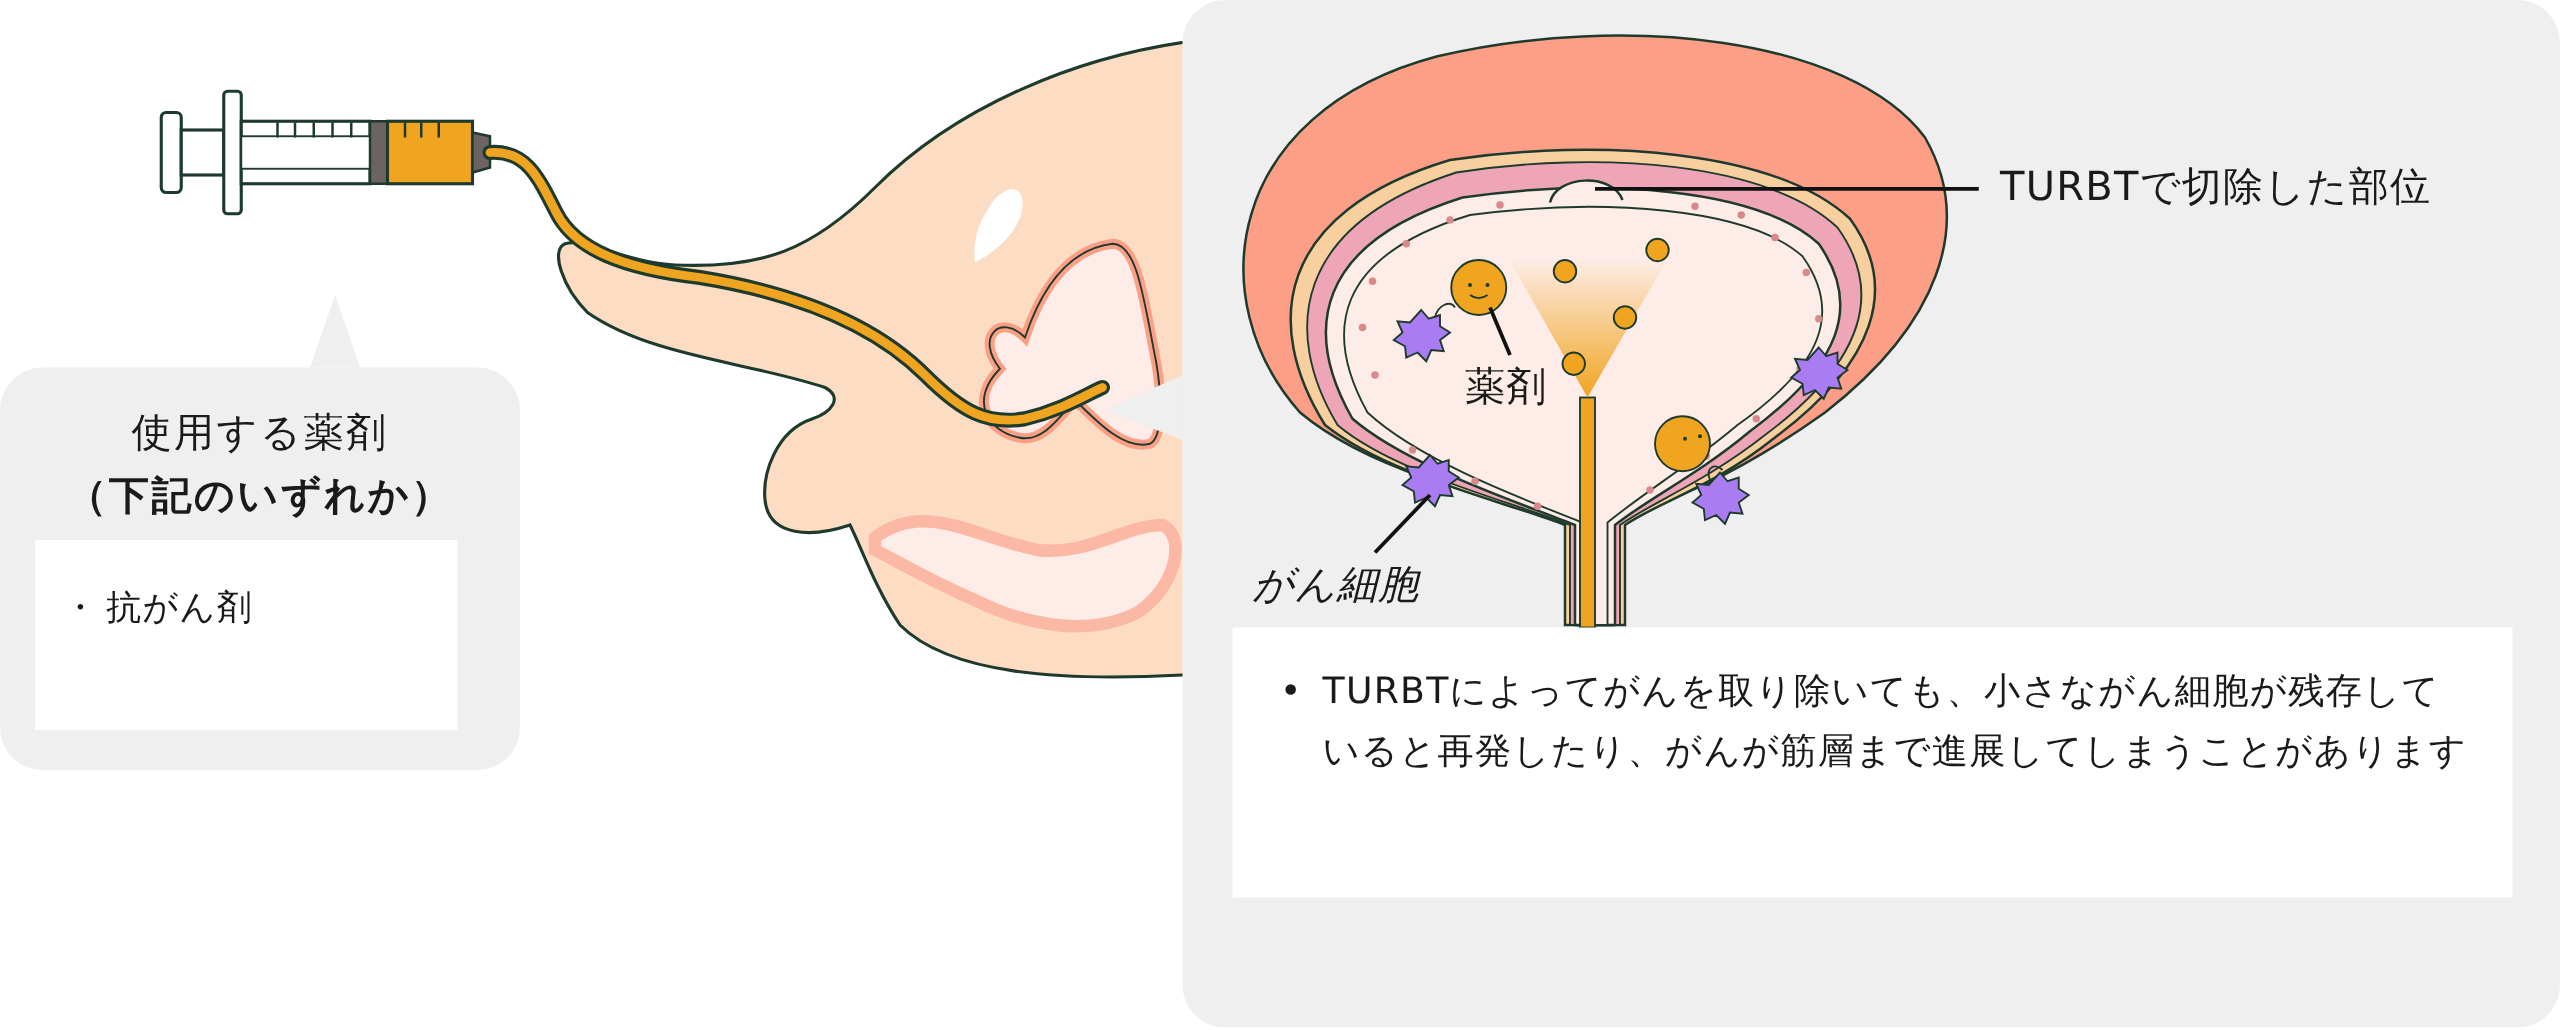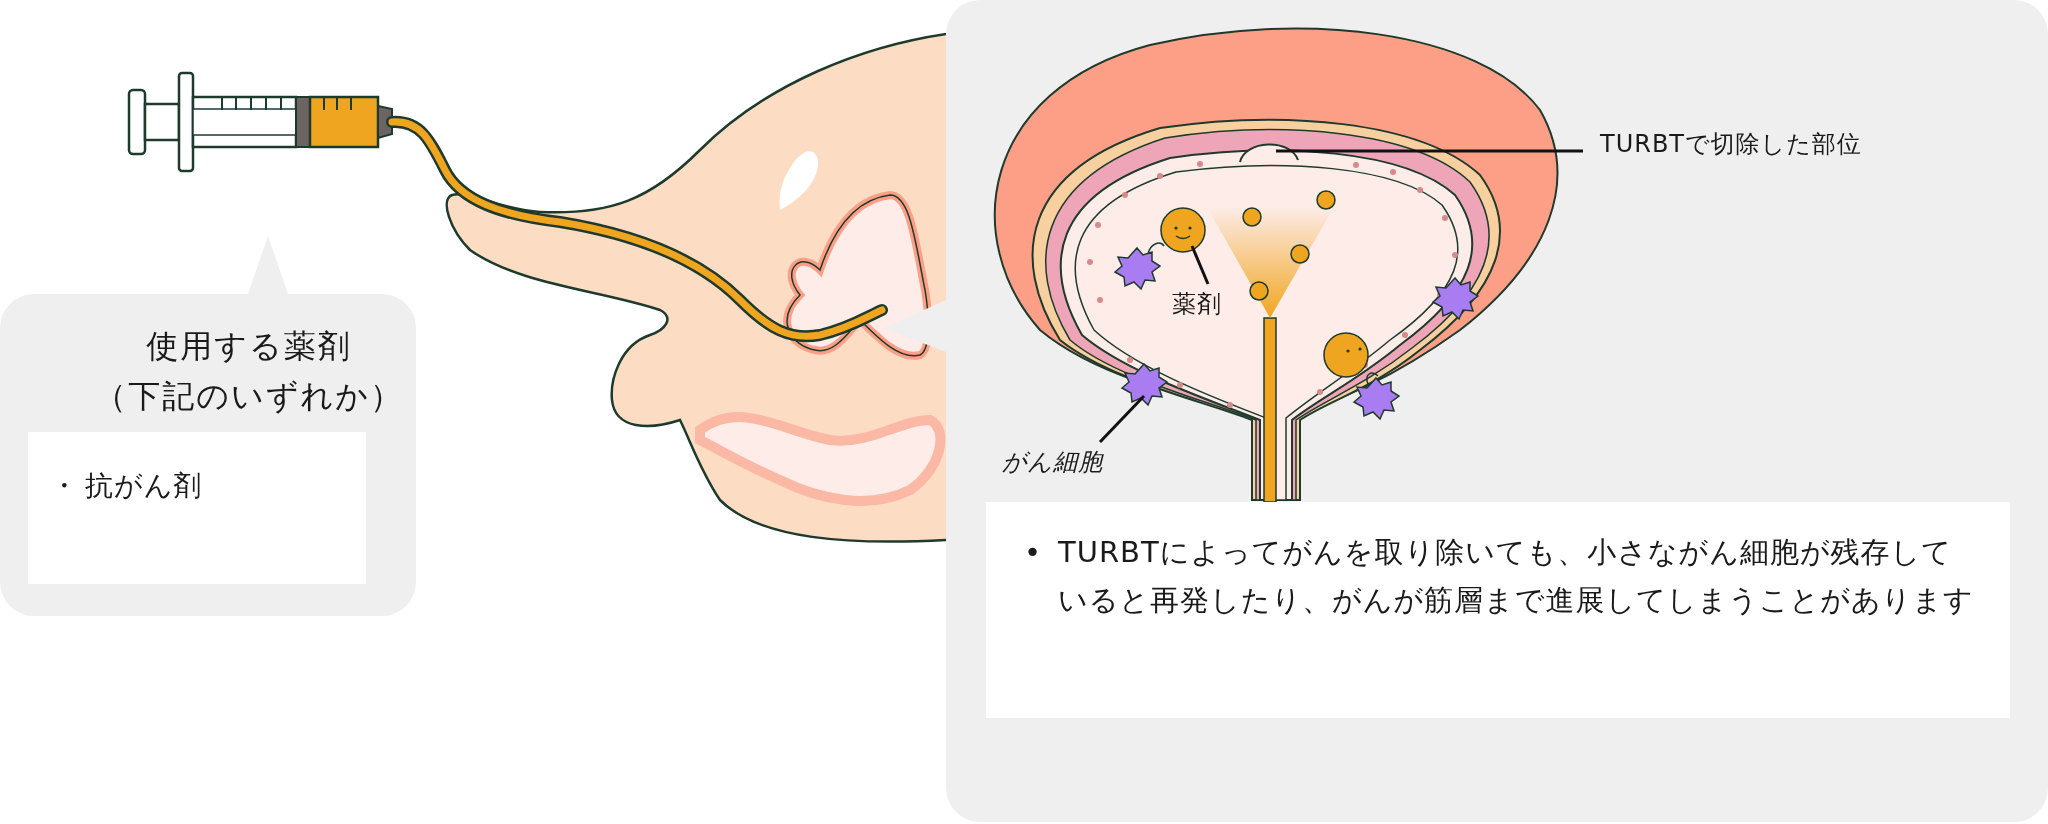--- a/index.html
+++ b/index.html
@@ -4,26 +4,26 @@
 <style>
   html, body { margin: 0; padding: 0; background: #ffffff; }
   body { width: 2048px; height: 824px; position: relative; overflow: hidden;
          font-family: "DejaVu Sans", "Liberation Sans", sans-serif; color: #1a1a1a; }
   svg.art { position: absolute; left: 0; top: 0; }
   .panel-right { position: absolute; left: 946px; top: 0; width: 1102px; height: 822px;
                  background: #efefef; border-radius: 34px; }
   .callout-left { position: absolute; left: 0; top: 294px; width: 416px; height: 322px;
                   background: #efefef; border-radius: 34px; }
   .callout-title { position: absolute; left: 0; width: 416px; text-align: center;
-                   font-size: 32px; line-height: 52px; letter-spacing: 2px; padding-left: 41px; }
+                   font-size: 32px; line-height: 52px; letter-spacing: 2px; }
   .callout-list { position: absolute; left: 28px; top: 432px; width: 338px; height: 152px;
                   background: #ffffff; box-sizing: border-box; padding: 30px 0 16px 22px; }
   .callout-list div { font-size: 28px; line-height: 48px; letter-spacing: 1px; }
   .callout-list div::before { content: "・"; margin-right: 6px; }
-  .label { position: absolute; font-size: 24px; letter-spacing: 1px; white-space: nowrap; }
+  .label { position: absolute; font-size: 32px; letter-spacing: 1px; white-space: nowrap; }
   .info-box { position: absolute; left: 986px; top: 502px; width: 1024px; height: 216px;
               background: #ffffff; box-sizing: border-box; padding: 26px 30px 0 32px; }
   .info-box .bullet { position: relative; padding-left: 40px; font-size: 29px;
                       line-height: 48px; letter-spacing: 1px; }
   .info-box .bullet::before { content: "•"; position: absolute; left: 6px; top: 0; }
 </style>
 </head>
 <body>
 
 <div class="panel-right"></div>
@@ -165,21 +165,21 @@
     <path d="M 1368 384 C 1364 374, 1372 370, 1378 376" fill="none" stroke="#1e3a2c" stroke-width="1.5"></path>
   </g>
 
   <line x1="1276" y1="151" x2="1583" y2="151" stroke="#111" stroke-width="3"></line>
   <line x1="1192" y1="246" x2="1208" y2="284" stroke="#111" stroke-width="3"></line>
   <line x1="1144" y1="396" x2="1100" y2="442" stroke="#111" stroke-width="3"></line>
 </svg>
 
 <div class="callout-left"></div>
 <div class="callout-title" style="top:320px;">使用する薬剤</div>
-<div class="callout-title" style="top:370px;">（下記のいずれか）</div>
+<div class="callout-title" style="top:370px;font-weight:bold;">（下記のいずれか）</div>
 <div class="callout-list">
   <div>抗がん剤</div>
 </div>
 
 <div class="label" style="left:1600px; top:128px;">TURBTで切除した部位</div>
 <div class="label" style="left:1172px; top:288px;text-align:right;">薬剤</div>
 <div class="label" style="left:1002px; top:446px;font-style:italic;">がん細胞</div>
 
 <div class="info-box">
   <div class="bullet">TURBTによってがんを取り除いても、小さながん細胞が残存していると再発したり、がんが筋層まで進展してしまうことがあります</div>

